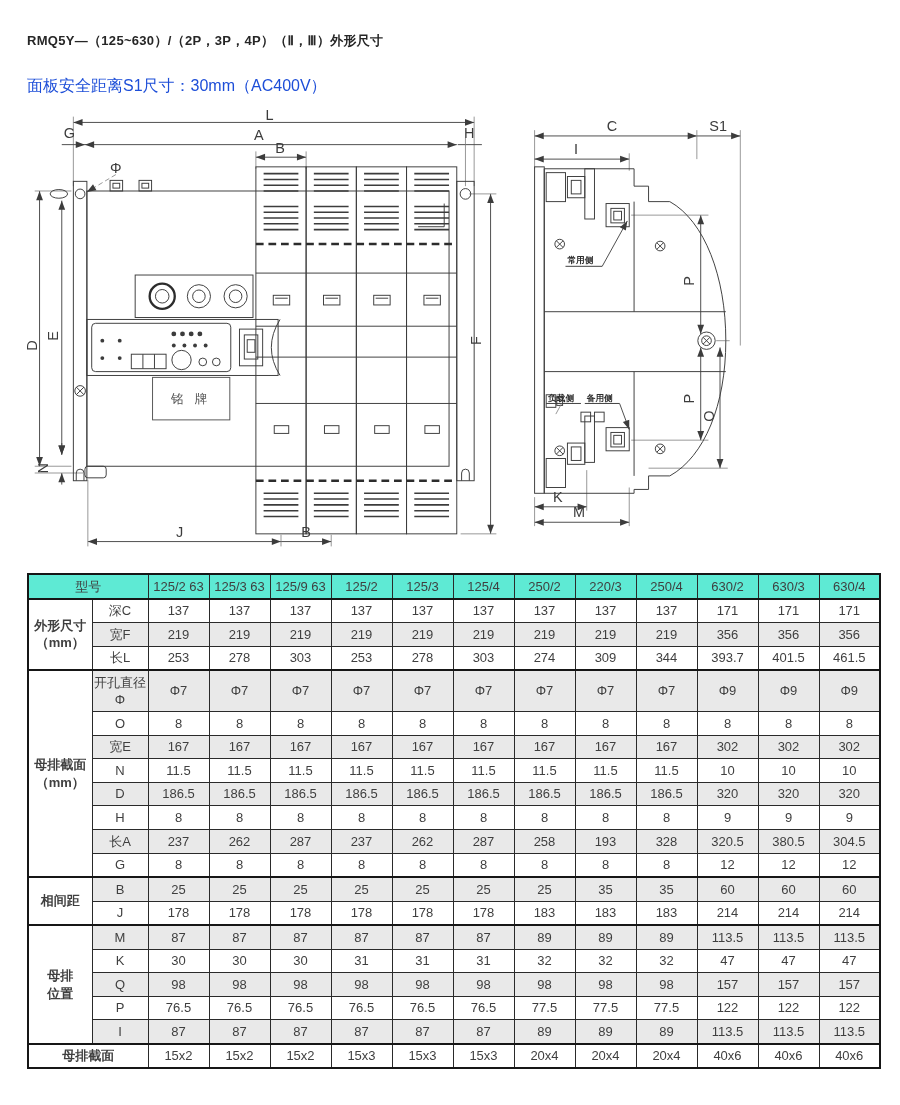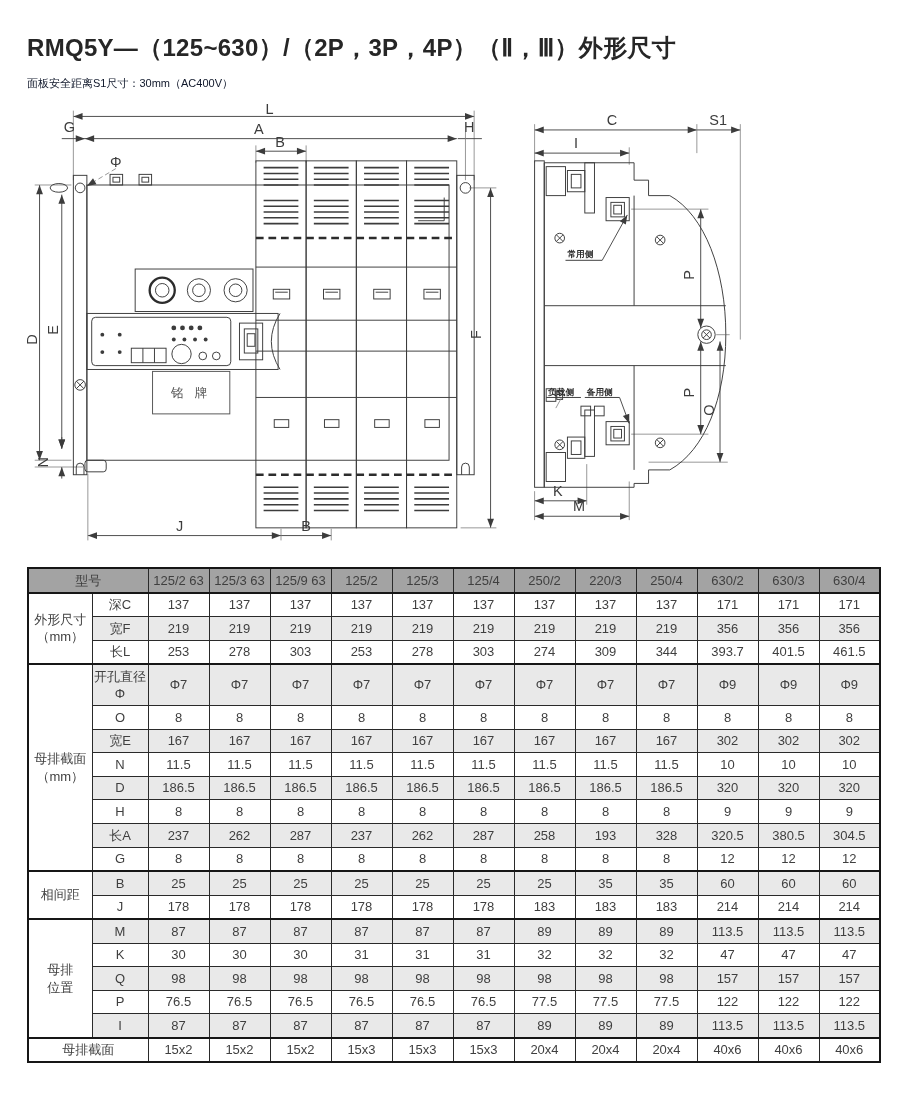--- a/index.html
+++ b/index.html
@@ -1,36 +1,36 @@
 <!DOCTYPE html>
 <html><head>
 <meta charset="utf-8">
 <style>
   html,body{margin:0;padding:0;background:#fff;}
   body{width:900px;height:1105px;font-family:"Liberation Sans",sans-serif;color:#3c3c3c;overflow:hidden;}
   .page{padding:26px 18px 0 27px;}
-  .title{font-size:24px;font-weight:bold;color:#262626;margin:6px 0 0 0;letter-spacing:.3px;}
-  .subtitle{font-size:11px;color:#0f172a;margin-top:12px;}
+  .title{font-size:13px;font-weight:bold;color:#262626;margin:6px 0 0 0;letter-spacing:.3px;}
+  .subtitle{font-size:16px;color:#1d4ed8;margin-top:26px;}
   .drawings{display:flex;align-items:flex-start;margin-top:4px;height:462px;}
   svg{display:block;}
   svg text{font-family:"Liberation Sans",sans-serif;fill:#3c3c3c;}
   .dimtxt{font-size:15px;}
   .cntxt{font-size:9px;font-weight:bold;fill:#2e2e2e;}
   .nameplate-txt{font-size:13px;fill:#555;letter-spacing:4px;}
   .ln{stroke:#3c3c3c;stroke-width:1;fill:none;}
   .ln2{stroke:#3c3c3c;stroke-width:1.6;fill:none;}
   .dash{stroke:#2c2c2c;stroke-width:2.6;fill:none;stroke-dasharray:8 5;}
   .dim{stroke:#4a4a4a;stroke-width:1;fill:none;}
   .ext{stroke:#7a7a7a;stroke-width:.8;fill:none;}
   table{border-collapse:collapse;table-layout:fixed;width:853px;margin-top:10px;border:2px solid #161616;}
   td,th{border:1px solid #2a2a2a;text-align:center;vertical-align:middle;font-size:13px;font-weight:normal;padding:2.5px 1px;color:#3f3f3f;overflow:hidden;line-height:1.35;}
   tr.shade td,tr.shade th{background:#e9e9e9;}
-  tr.header-row th{background:#a3a3a3;}
+  tr.header-row th{background:#5eead4;}
   tr.tsep td,tr.tsep th{border-top:2px solid #161616;}
-  td.gcell{background:#fff !important;white-space:pre-line;}
+  td.gcell{background:#fff !important;white-space:pre-line;font-weight:bold;}
 </style>
 </head>
 <body>
 
 <div class="page">
 
   <div class="title">RMQ5Y—（125~630）/（2P，3P，4P）（Ⅱ，Ⅲ）外形尺寸</div>
   <div class="subtitle">面板安全距离S1尺寸：30mm（AC400V）</div>
 
   <div class="drawings">

